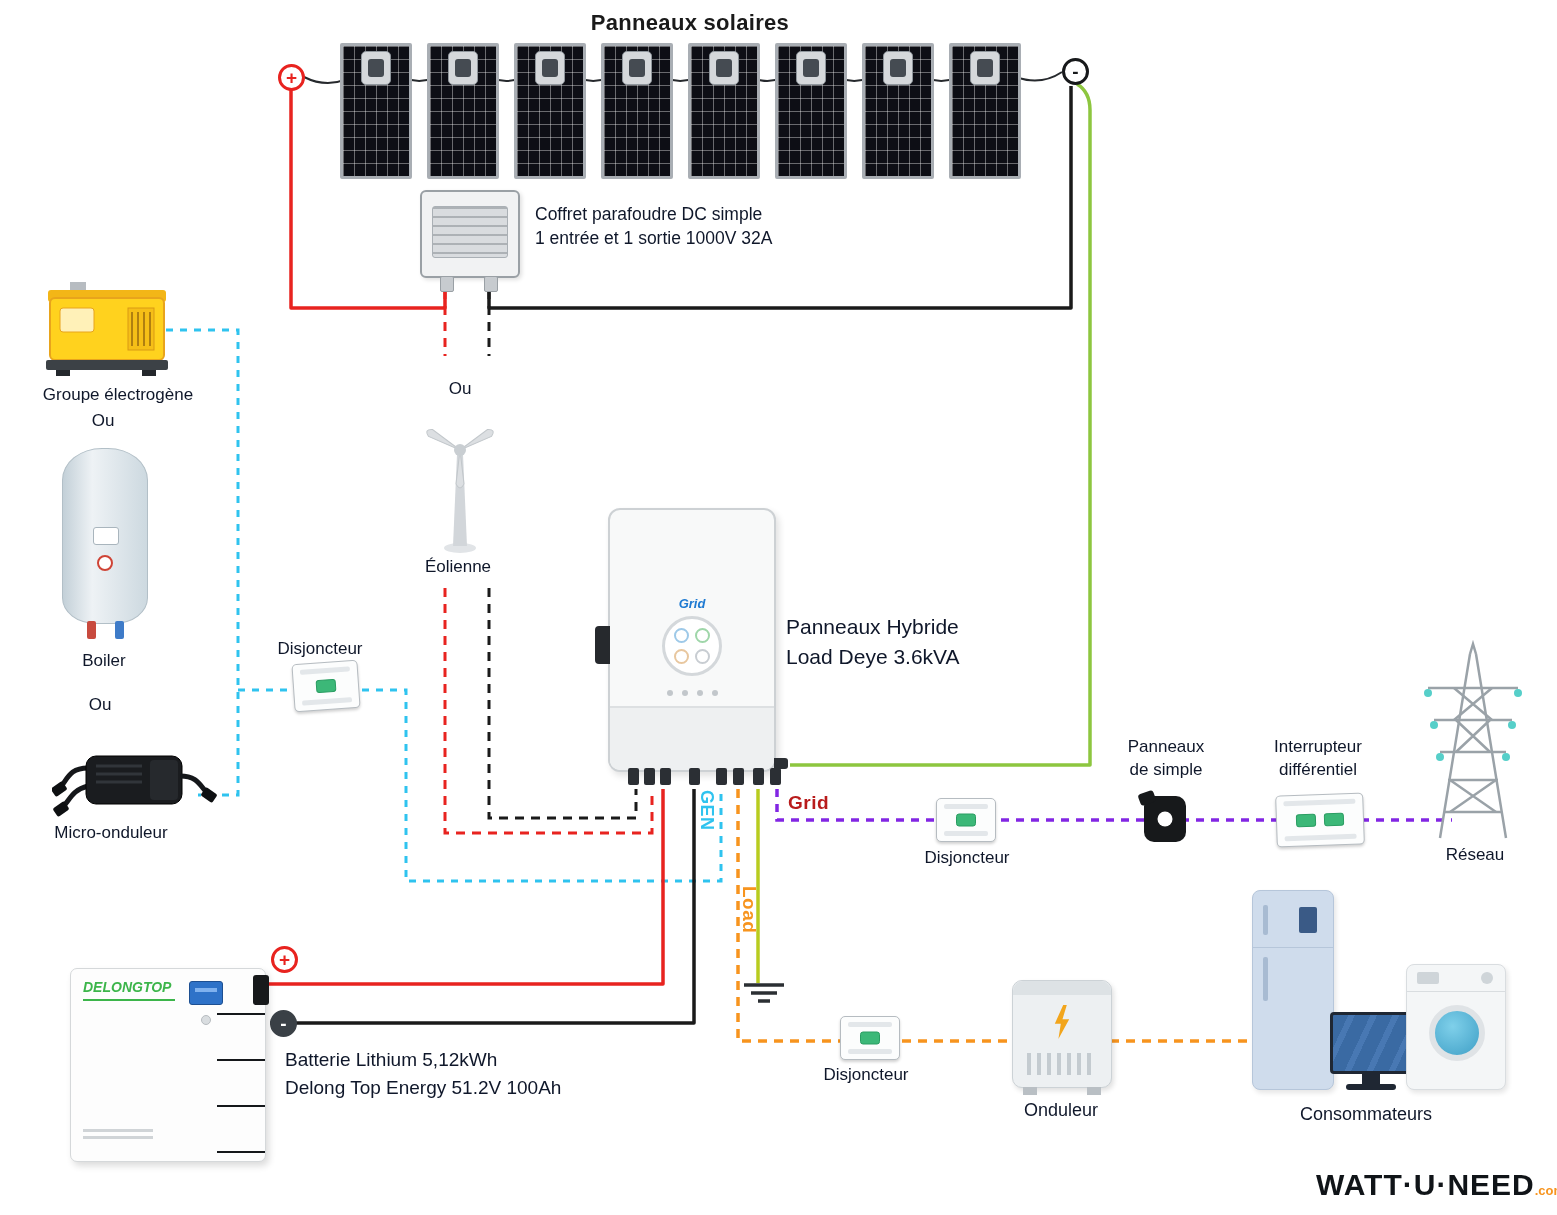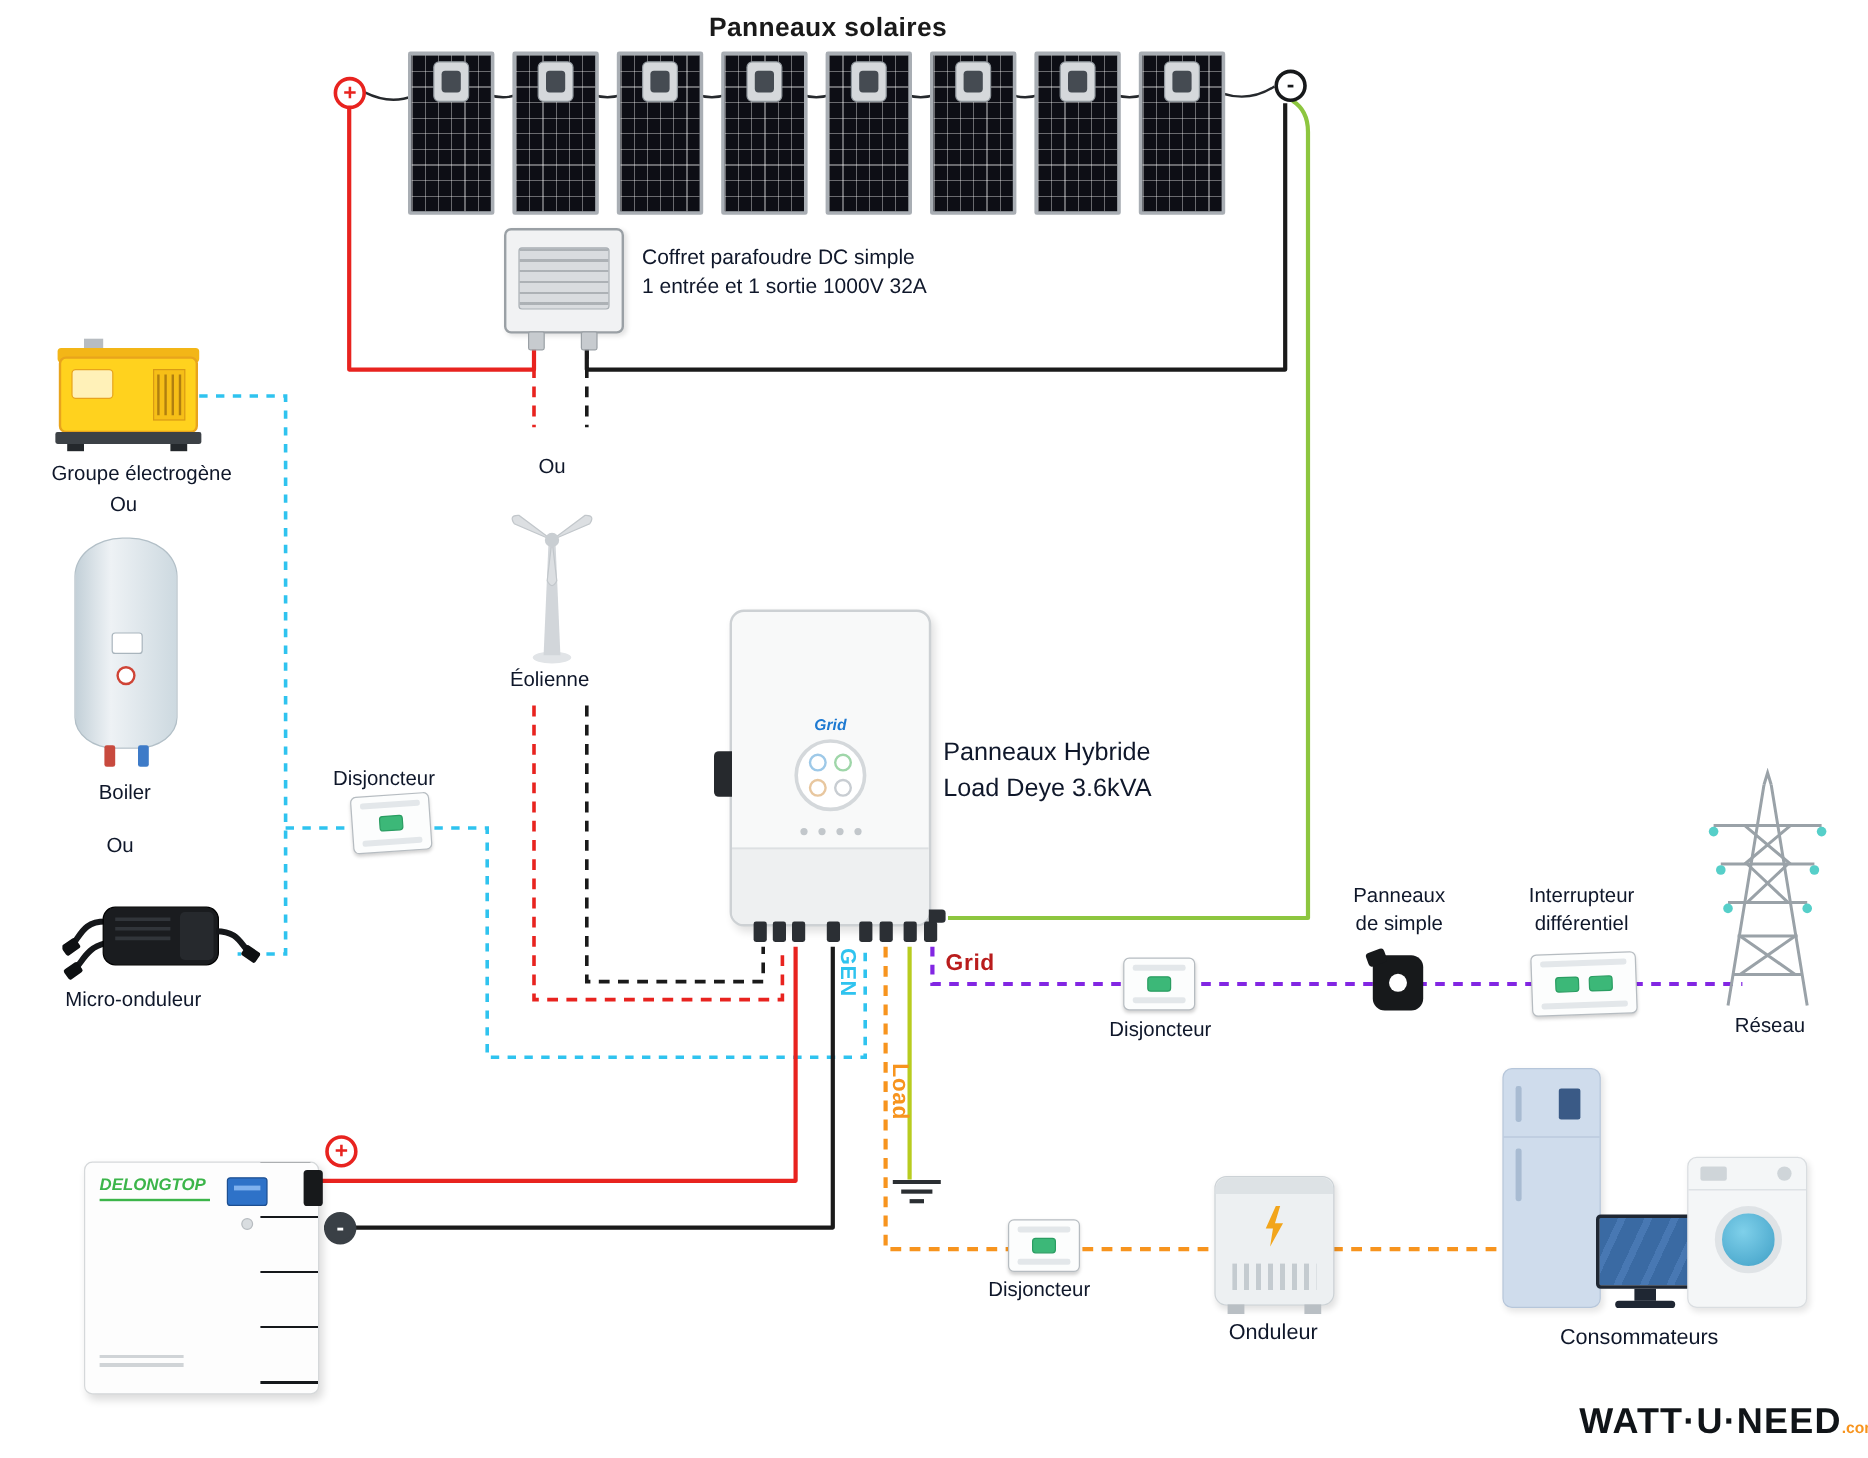--- a/index.html
+++ b/index.html
@@ -386,20 +386,24 @@
     <div class="dark"></div>
     <div class="blogo">DELONGTOP</div>
     <div class="uline"></div>
     <div class="lcd"></div>
     <span class="btn"></span>
     <div class="vents"></div>
     <div class="term"></div>
   </div>
   <div class="badge red" style="left:271px;top:946px">+</div>
   <div class="badge fill" style="left:270px;top:1010px">-</div>
+  <div class="lbl" style="left:285px;top:1046px;width:340px;text-align:left;font-size:19px;line-height:1.45">
+    <div>Batterie Lithium 5,12kWh</div>
+    <div>Delong Top Energy 51.2V 100Ah</div>
+  </div>
 
   <div class="breaker" style="left:840px;top:1016px;width:60px;height:44px">
     <span class="tg"></span>
   </div>
   <div class="lbl" style="left:806px;top:1064px;width:120px">Disjoncteur</div>
 
   <div class="comp acinv">
     <div class="top"></div>
     <div class="bolt"></div>
     <div class="vents"></div>

